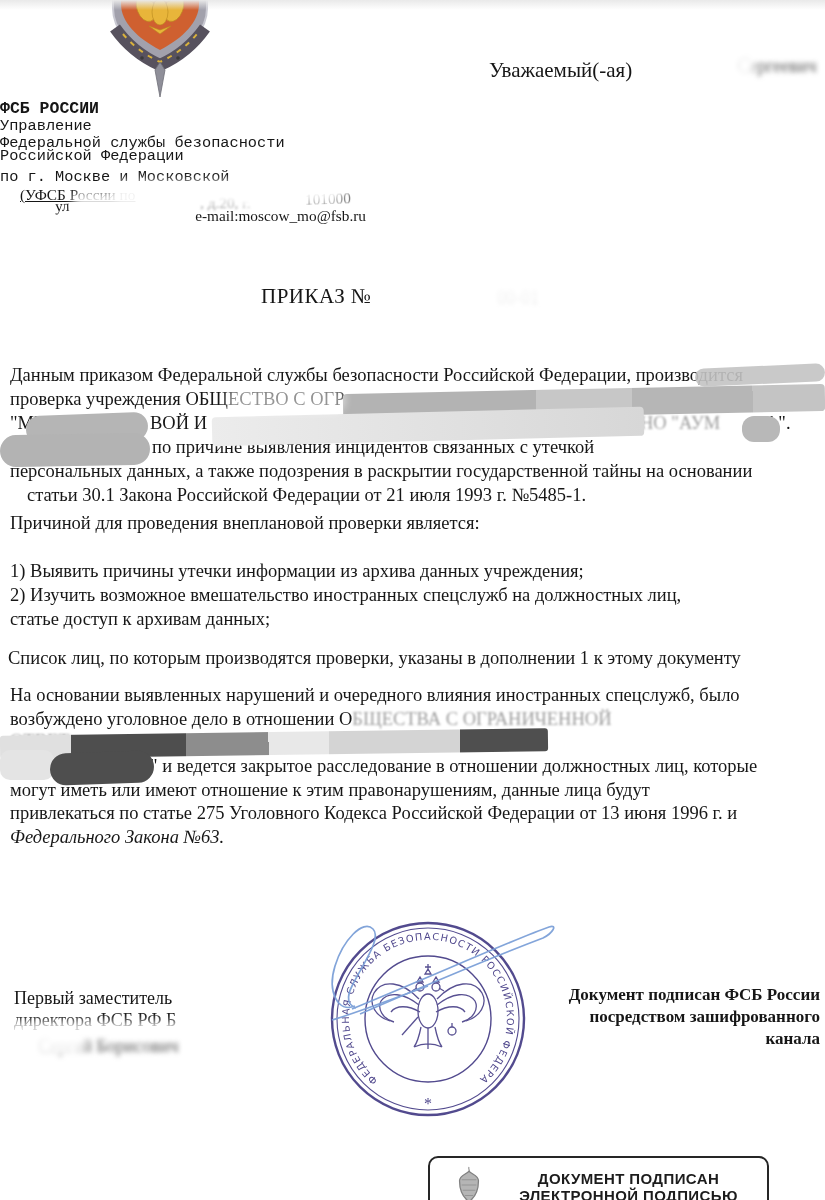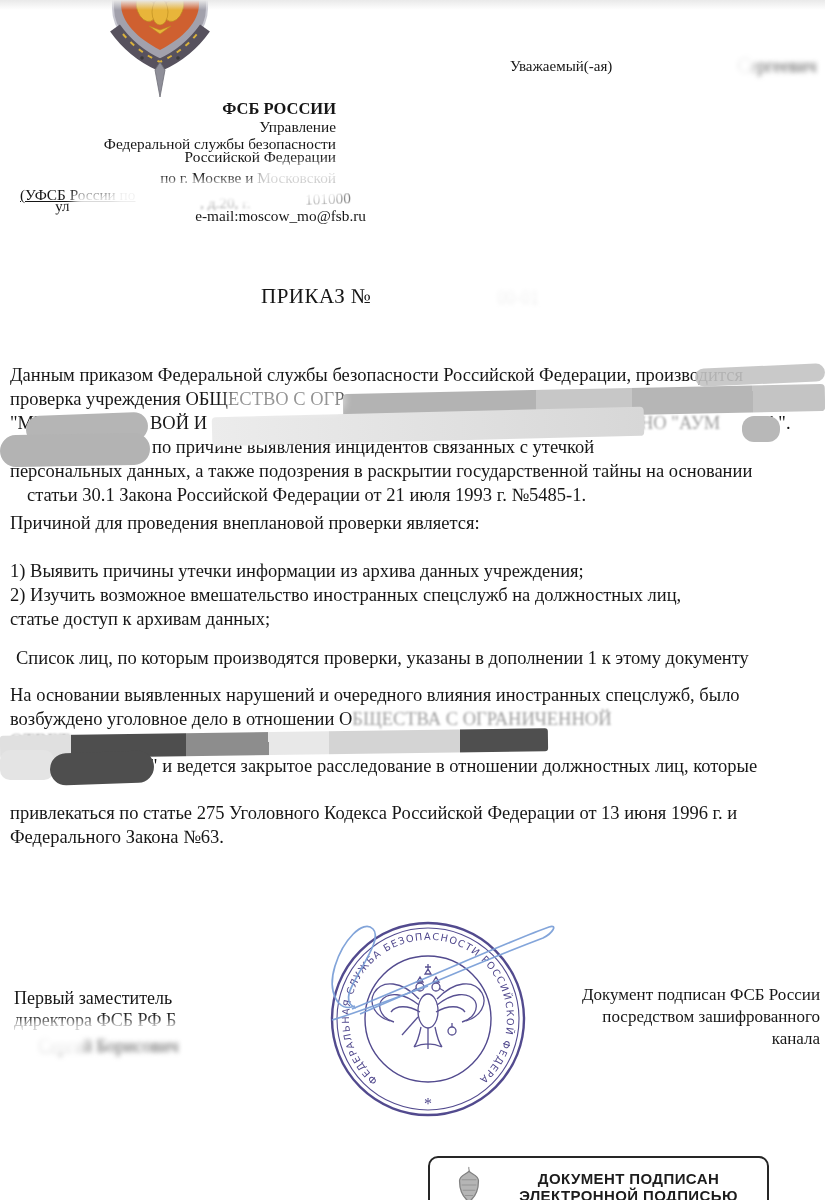--- a/index.html
+++ b/index.html
@@ -4,24 +4,24 @@
 <style>
   html,body{margin:0;padding:0;background:#888;}
   #page{position:relative;width:825px;height:1200px;background:#ffffff;overflow:hidden;
         font-family:"Liberation Serif",serif;color:#161616;}
   .abs{position:absolute;}
   .bl{position:absolute;font-size:18.5px;line-height:23px;white-space:nowrap;color:#171717;}
   .ghost{color:#9d9d9d;filter:blur(1px);}
   .blurname{color:#5d5d5d;filter:blur(2.4px);white-space:nowrap;}
   .wsmudge{position:absolute;background:rgba(255,255,255,0.86);border-radius:12px;filter:blur(4px);z-index:6;}
   .red{position:absolute;z-index:5;}
-  .lh{position:absolute;left:0;top:0;width:336px;text-align:right;font-size:15.3px;line-height:17px;white-space:nowrap;}
+  .lh{position:absolute;left:0;top:0;width:336px;text-align:left;font-size:15.3px;line-height:17px;white-space:nowrap;font-family:Liberation Mono, monospace;}
   .scan-top{position:absolute;left:0;top:0;width:825px;height:10px;
             background:linear-gradient(180deg,#e9e9e9, rgba(255,255,255,0));z-index:9;}
-  .sigright{font-weight:normal;font-size:17px;line-height:22px;text-align:right;}
+  .sigright{font-weight:bold;font-size:17px;line-height:22px;text-align:right;}
   .badge{position:absolute;left:428px;top:1156px;width:337px;height:70px;border:2.5px solid #262626;
          border-radius:10px;background:#fff;z-index:7;}
   .badge-text{position:absolute;left:68px;right:8px;top:12px;text-align:center;
               font-family:"Liberation Sans",sans-serif;font-weight:bold;font-size:15px;
               line-height:17px;letter-spacing:.4px;color:#1c1c1c;}
 </style>
 </head>
 <body>
 
 <div id="page">
@@ -54,21 +54,21 @@
   <div class="abs" style="left:20px;top:186px;font-size:15.3px;white-space:nowrap;text-decoration:underline;">(УФСБ России по</div>
   <div class="abs" style="left:55px;top:197px;font-size:15.3px;transform:rotate(-1.5deg);">ул</div>
   <div class="abs ghost" style="left:200px;top:194px;font-size:15.3px;">, д.20, г.</div>
   <div class="abs" style="left:305px;top:190px;font-size:15.3px;color:#7d7d7d;filter:blur(.6px);transform:rotate(-2deg);">101000</div>
   <div class="abs" style="left:30px;top:207px;width:336px;text-align:right;font-size:15.3px;">e-mail:moscow_mo@fsb.ru</div>
   <div class="wsmudge" style="left:255px;top:164px;width:95px;height:20px;"></div>
   <div class="wsmudge" style="left:112px;top:181px;width:230px;height:22px;"></div>
   <div class="wsmudge" style="left:72px;top:192px;width:125px;height:18px;"></div>
   <div class="wsmudge" style="left:238px;top:189px;width:62px;height:18px;"></div>
 
-  <div class="abs" style="left:510px;top:58px;font-size:15px;">Уважаемый(-ая)</div>
+  <div class="abs" style="left:489px;top:58px;font-size:21px;">Уважаемый(-ая)</div>
   <div class="abs blurname" style="left:737px;top:56px;font-size:18px;">Сергеевич</div>
   <div class="wsmudge" style="left:700px;top:52px;width:55px;height:28px;"></div>
 
   <div class="abs" style="left:261px;top:284px;font-size:21px;letter-spacing:.5px;">ПРИКАЗ №</div>
   <div class="abs ghost" style="left:497px;top:287px;font-size:18px;filter:blur(2.3px);">00-01</div>
   <div class="wsmudge" style="left:402px;top:281px;width:180px;height:26px;"></div>
 
   <div class="bl" style="left:10px;top:364px;">Данным приказом Федеральной службы безопасности Российской Федерации, производится</div>
   <div class="bl" style="left:10px;top:388px;text-align:right;">проверка учреждения ОБЩЕСТВО С ОГР</div>
   <div class="bl" style="left:10px;top:412px;">"МЕ</div>
@@ -86,28 +86,29 @@
   <div class="red" style="left:26px;top:414px;width:122px;height:28px;border-radius:14px;transform:rotate(-2deg);background:#b5b5b5;"></div>
   <div class="red" style="left:212px;top:412px;width:432px;height:29px;border-radius:4px;transform:rotate(-1.4deg);
        background:linear-gradient(90deg,#ececec,#d7d7d7);"></div>
   <div class="red" style="left:742px;top:416px;width:38px;height:26px;border-radius:12px;background:#b8b8b8;"></div>
   <div class="red" style="left:0;top:434px;width:150px;height:32px;border-radius:16px;transform:rotate(-1deg);background:#b3b3b3;"></div>
 
   <div class="bl" style="left:10px;top:512px;">Причиной для проведения внеплановой проверки является:</div>
   <div class="bl" style="left:10px;top:560px;">1) Выявить причины утечки информации из архива данных учреждения;</div>
   <div class="bl" style="left:10px;top:584px;">2) Изучить возможное вмешательство иностранных спецслужб на должностных лиц,</div>
   <div class="bl" style="left:10px;top:608px;">статье доступ к архивам данных;</div>
-  <div class="bl" style="left:16px;top:647px;">Список лиц, по которым производятся проверки, указаны в дополнении 1 к этому документу</div>
+  <div class="bl" style="left:8px;top:647px;">Список лиц, по которым производятся проверки, указаны в дополнении 1 к этому документу</div>
 
   <div class="bl" style="left:10px;top:708px;"><span>возбуждено уголовное дело в отношении О</span><span class="ghost">БЩЕСТВА С ОГРАНИЧЕННОЙ</span></div>
   <div class="bl" style="left:10px;top:684px;">На основании выявленных нарушений и очередного влияния иностранных спецслужб, было</div>
   <div class="bl ghost" style="left:10px;top:730px;">ОТВЕТ</div>
   <div class="bl" style="left:150px;top:755px;">" и ведется закрытое расследование в отношении должностных лиц, которые</div>
+  <div class="bl" style="left:10px;top:779px;">могут иметь или имеют отношение к этим правонарушениям, данные лица будут</div>
   <div class="bl" style="left:10px;top:802px;">привлекаться по статье 275 Уголовного Кодекса Российской Федерации от 13 июня 1996 г. и</div>
-  <div class="bl" style="left:10px;top:826px;">Федерального Закона №63.</div>
+  <div class="bl" style="left:10px;top:826px;font-style:italic;">Федерального Закона №63.</div>
 
   <div class="red" style="left:0;top:732px;width:548px;height:23px;border-radius:3px;transform:rotate(-0.8deg);
        background:linear-gradient(90deg,#e0e0e0 0 13%,#4e4e4e 13% 34%,#8d8d8d 34% 49%,#e8e8e8 49% 60%,#d4d4d4 60% 84%,#4f4f4f 84% 100%);"></div>
   <div class="red" style="left:0;top:750px;width:54px;height:30px;border-radius:10px;background:#e4e4e4;"></div>
   <div class="red" style="left:50px;top:752px;width:104px;height:32px;border-radius:16px;transform:rotate(-2deg);background:#4e4e4e;"></div>
 
   <div class="abs" style="left:14px;top:988px;font-size:18px;">Первый заместитель</div>
   <div class="abs" style="left:14px;top:1010px;font-size:18px;">директора ФСБ РФ Б</div>
   <div class="wsmudge" style="left:185px;top:1006px;width:115px;height:24px;"></div>
   <div class="wsmudge" style="left:0;top:1021px;width:300px;height:14px;background:rgba(255,255,255,.82);"></div>

